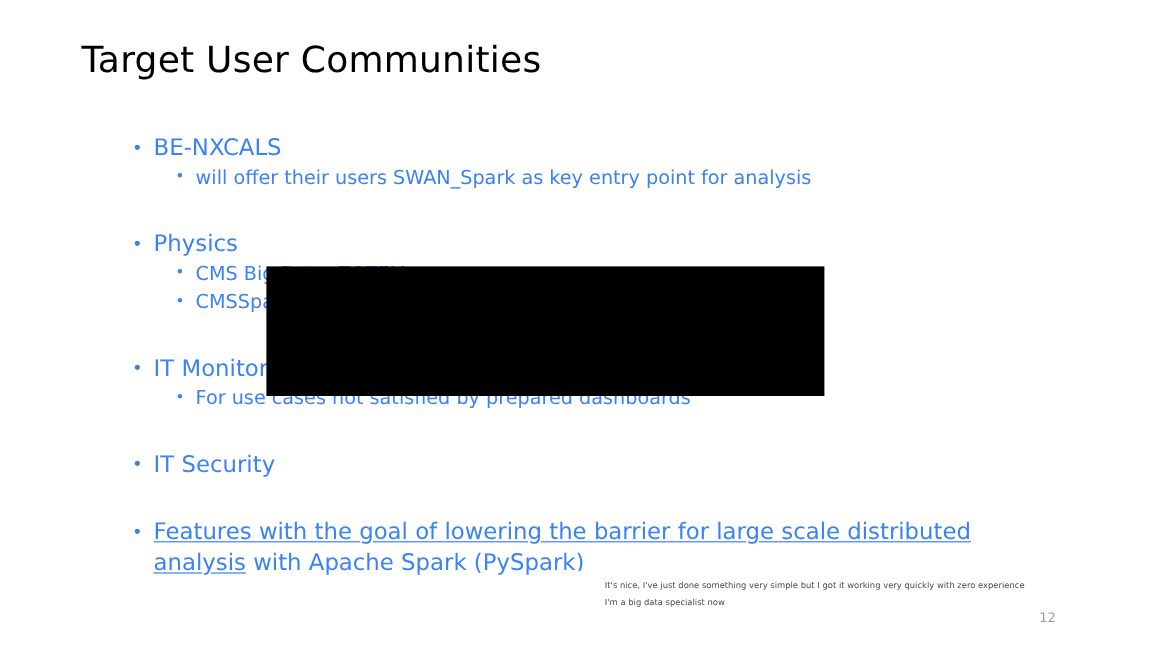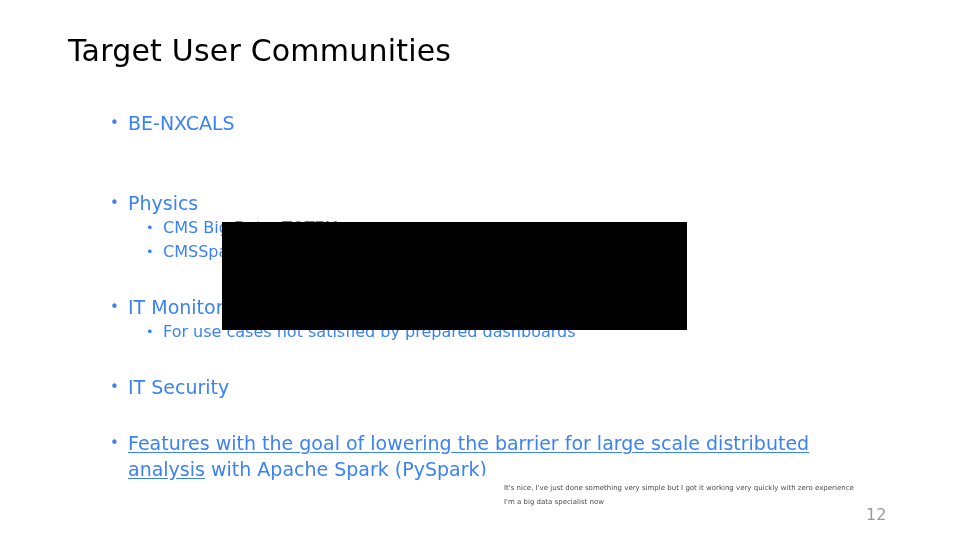--- a/index.html
+++ b/index.html
@@ -127,36 +127,37 @@
   .overlay-line-2 { top: 22px; }
 
   
   .page-number {
     position: absolute;
     left: 866px;
     top: 508px;
     width: 30px;
     text-align: left;
     font-family: "DejaVu Sans", "Liberation Sans", sans-serif;
-    font-size: 16px;
+    font-size: 11px;
     line-height: 14px;
     color: #9b9b9b;
   }
 </style>
 </head>
 <body>
 
 <div class="slide">
 
   <div class="slide-title">Target User Communities</div>
 
   <div class="body-area">
 
     <div class="bullet lvl1" style="top: 10px;">BE-NXCALS</div>
 
+    <div class="bullet lvl2" style="top: 36px;">will offer their users SWAN_Spark as key entry point for analysis</div>
 
     <div class="bullet lvl1" style="top: 90px;">Physics</div>
 
     <div class="bullet lvl2" style="top: 116px;">CMS Big Data, TOTEM</div>
 
     <div class="bullet lvl2" style="top: 140px;">CMSSpark</div>
 
     <div class="bullet lvl1" style="top: 194px;">IT Monitoring</div>
 
     <div class="bullet lvl2" style="top: 220px; text-align: center;">For use cases not satisfied by prepared dashboards</div>

